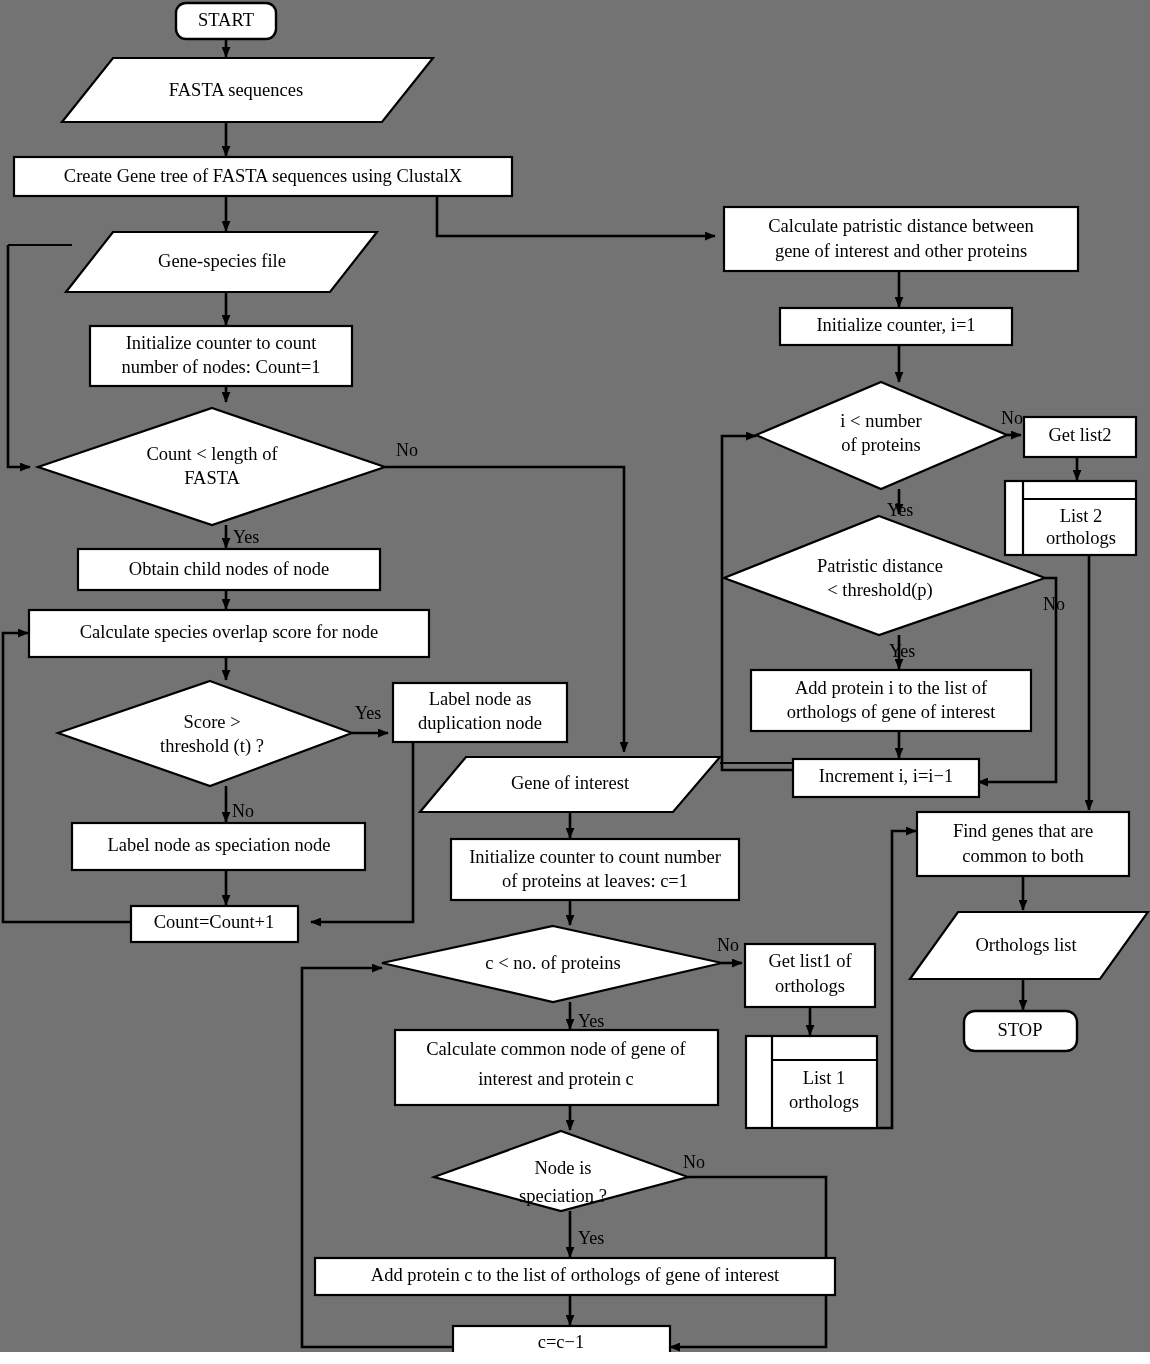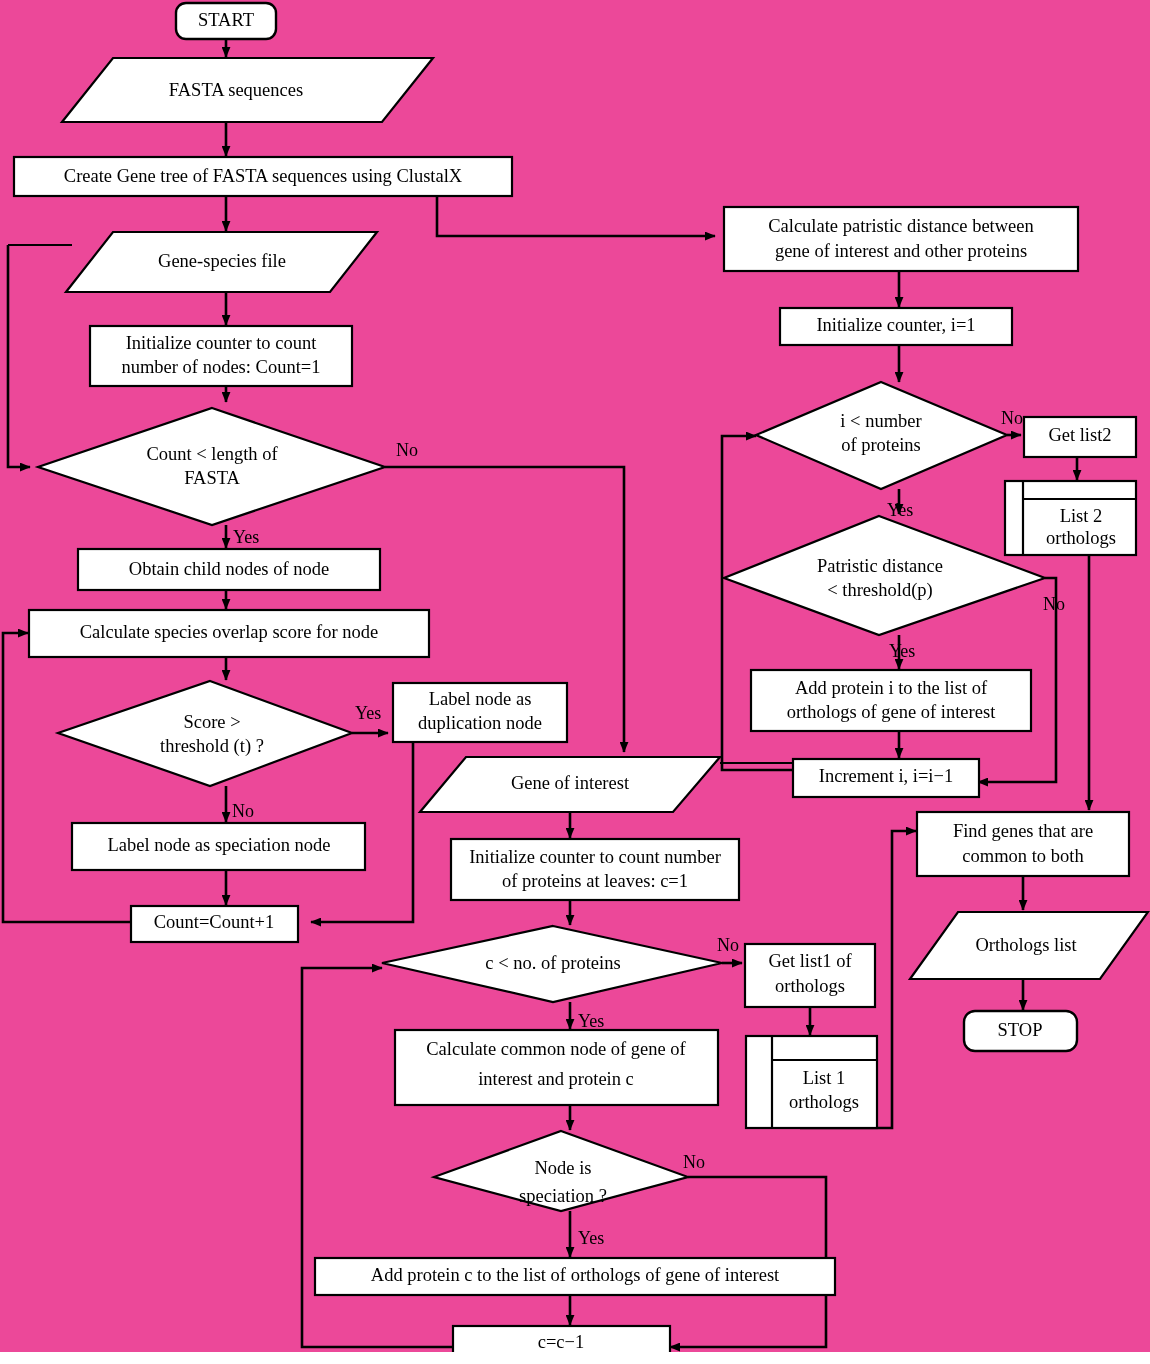--- a/index.html
+++ b/index.html
@@ -7,21 +7,21 @@
     padding: 0;
     background: #ffffff;
   }
   body {
     font-family: "Liberation Serif", "DejaVu Serif", serif;
   }
   #chart-root {
     position: relative;
     width: 1150px;
     height: 1352px;
-    background: #ec4899;
+    background: #737373;
     overflow: hidden;
   }
   svg.flow {
     display: block;
     width: 1150px;
     height: 1364px;
   }
   .shape {
     fill: #ffffff;
     stroke: #000000;

